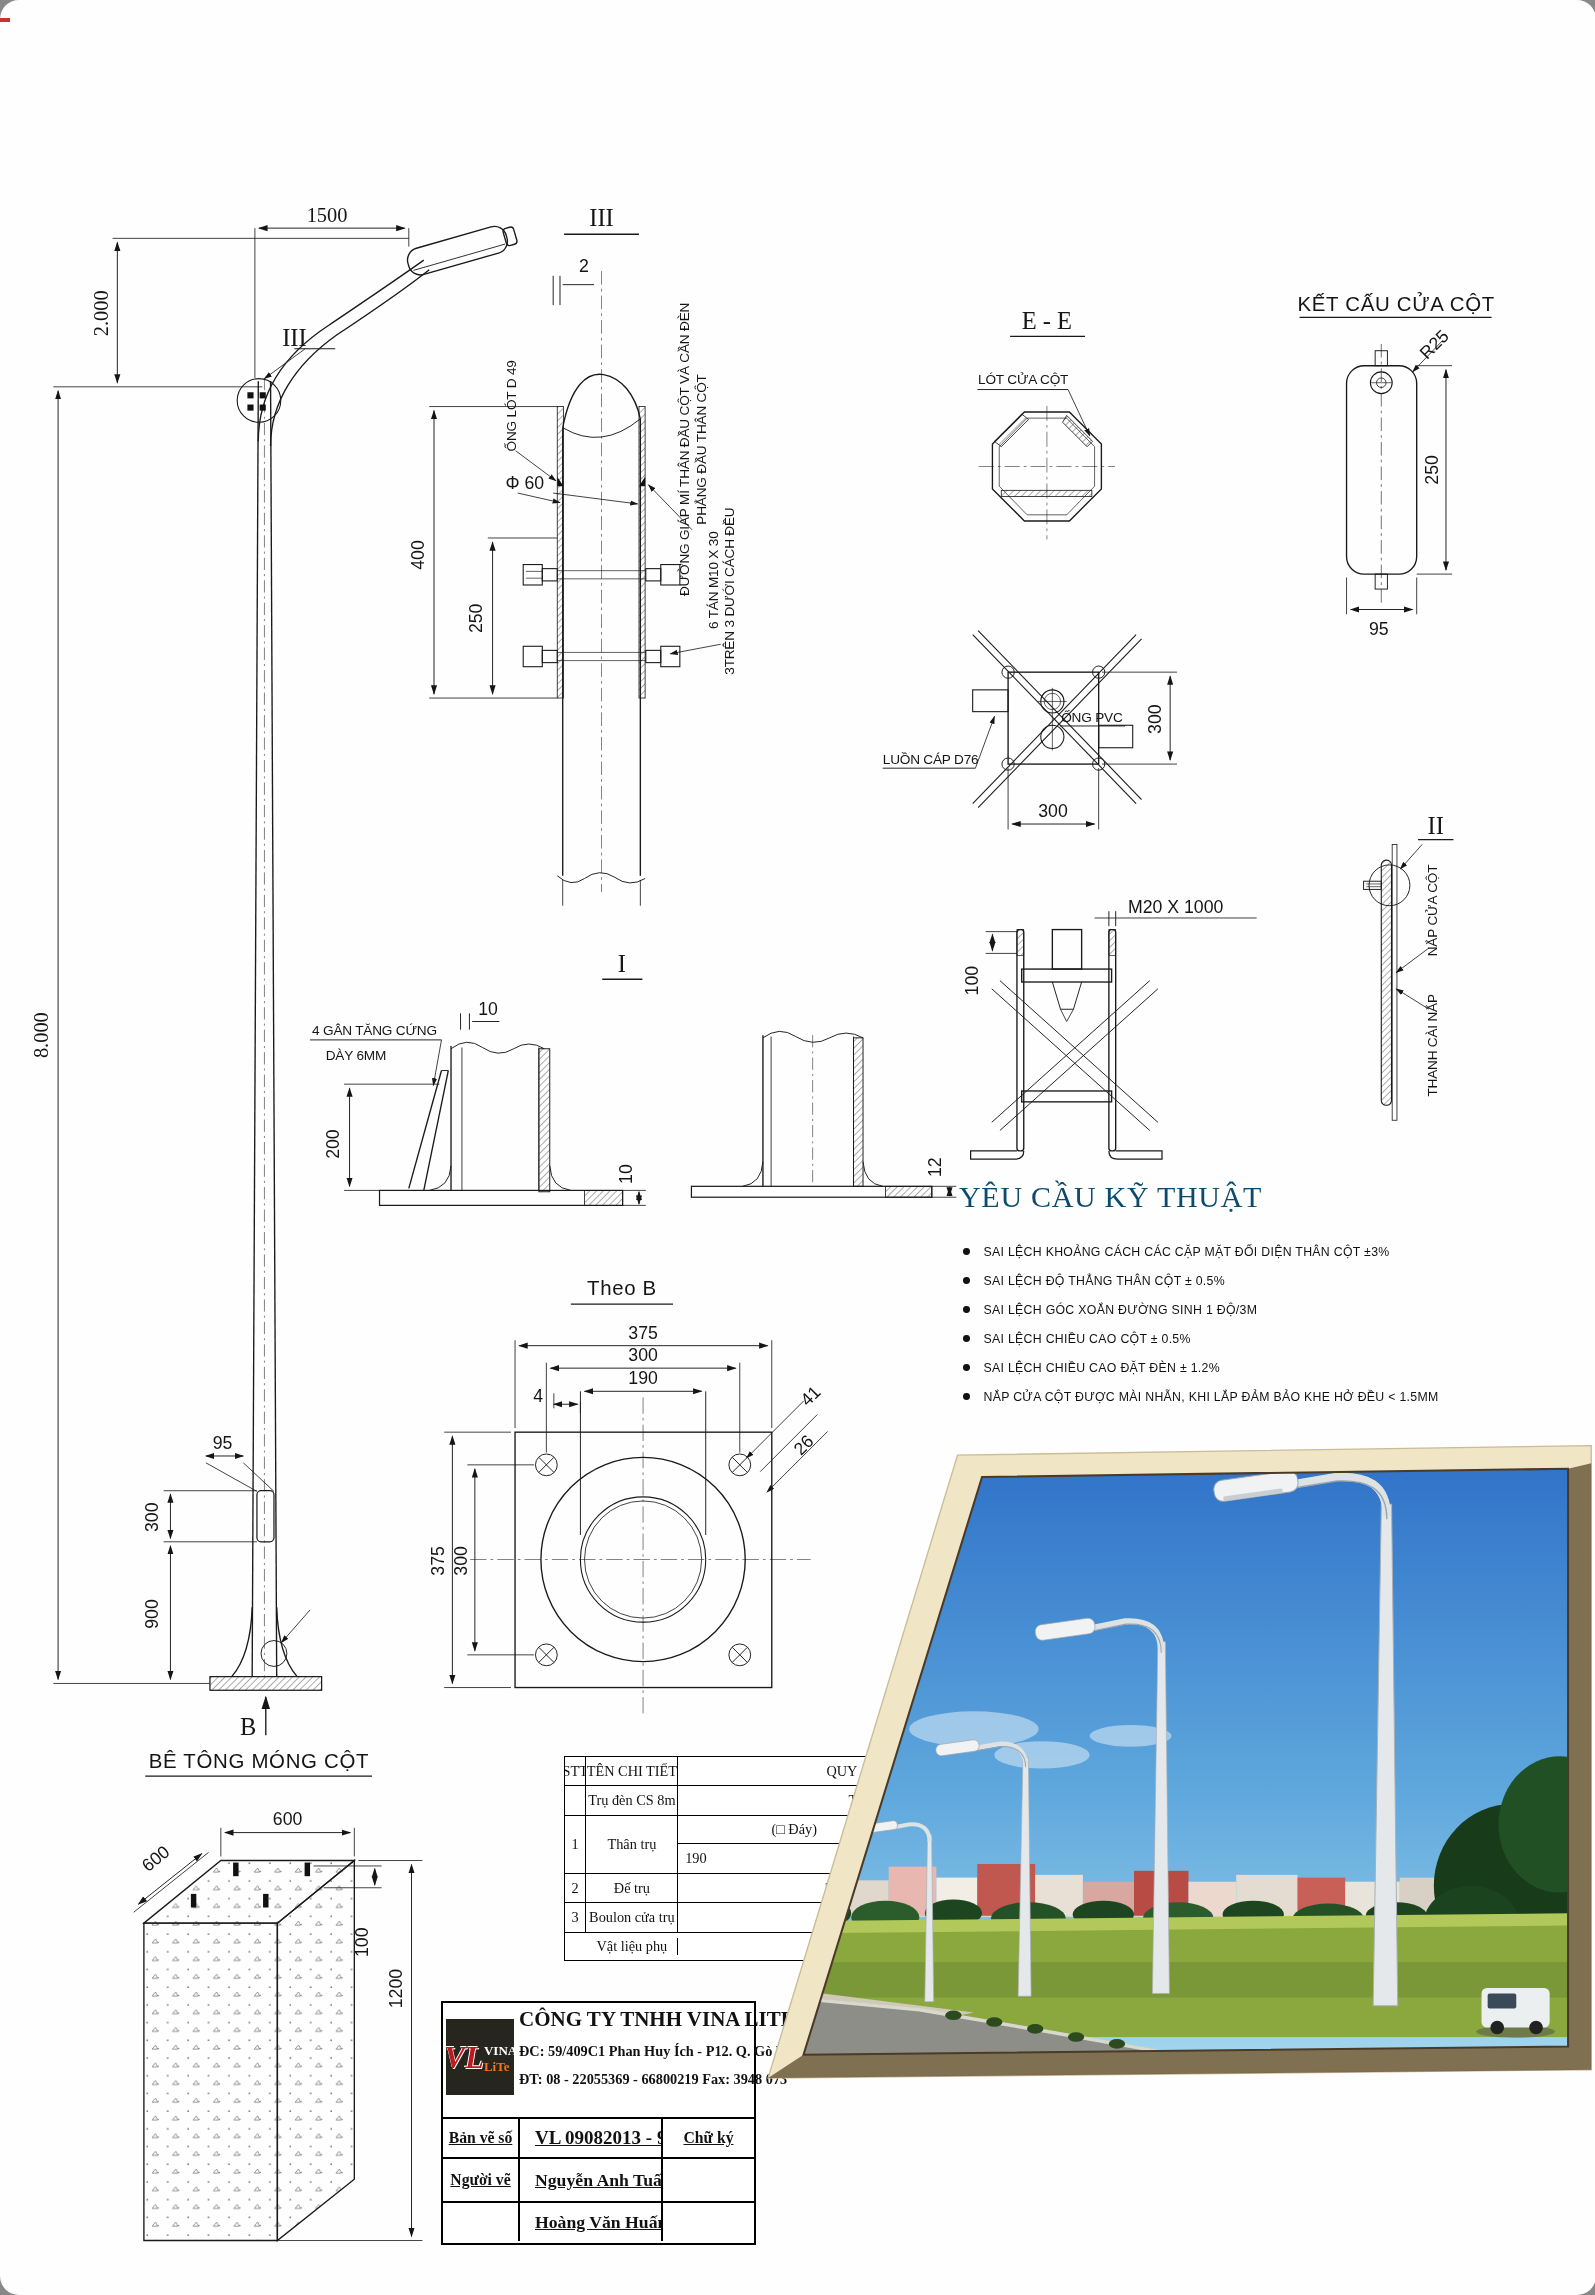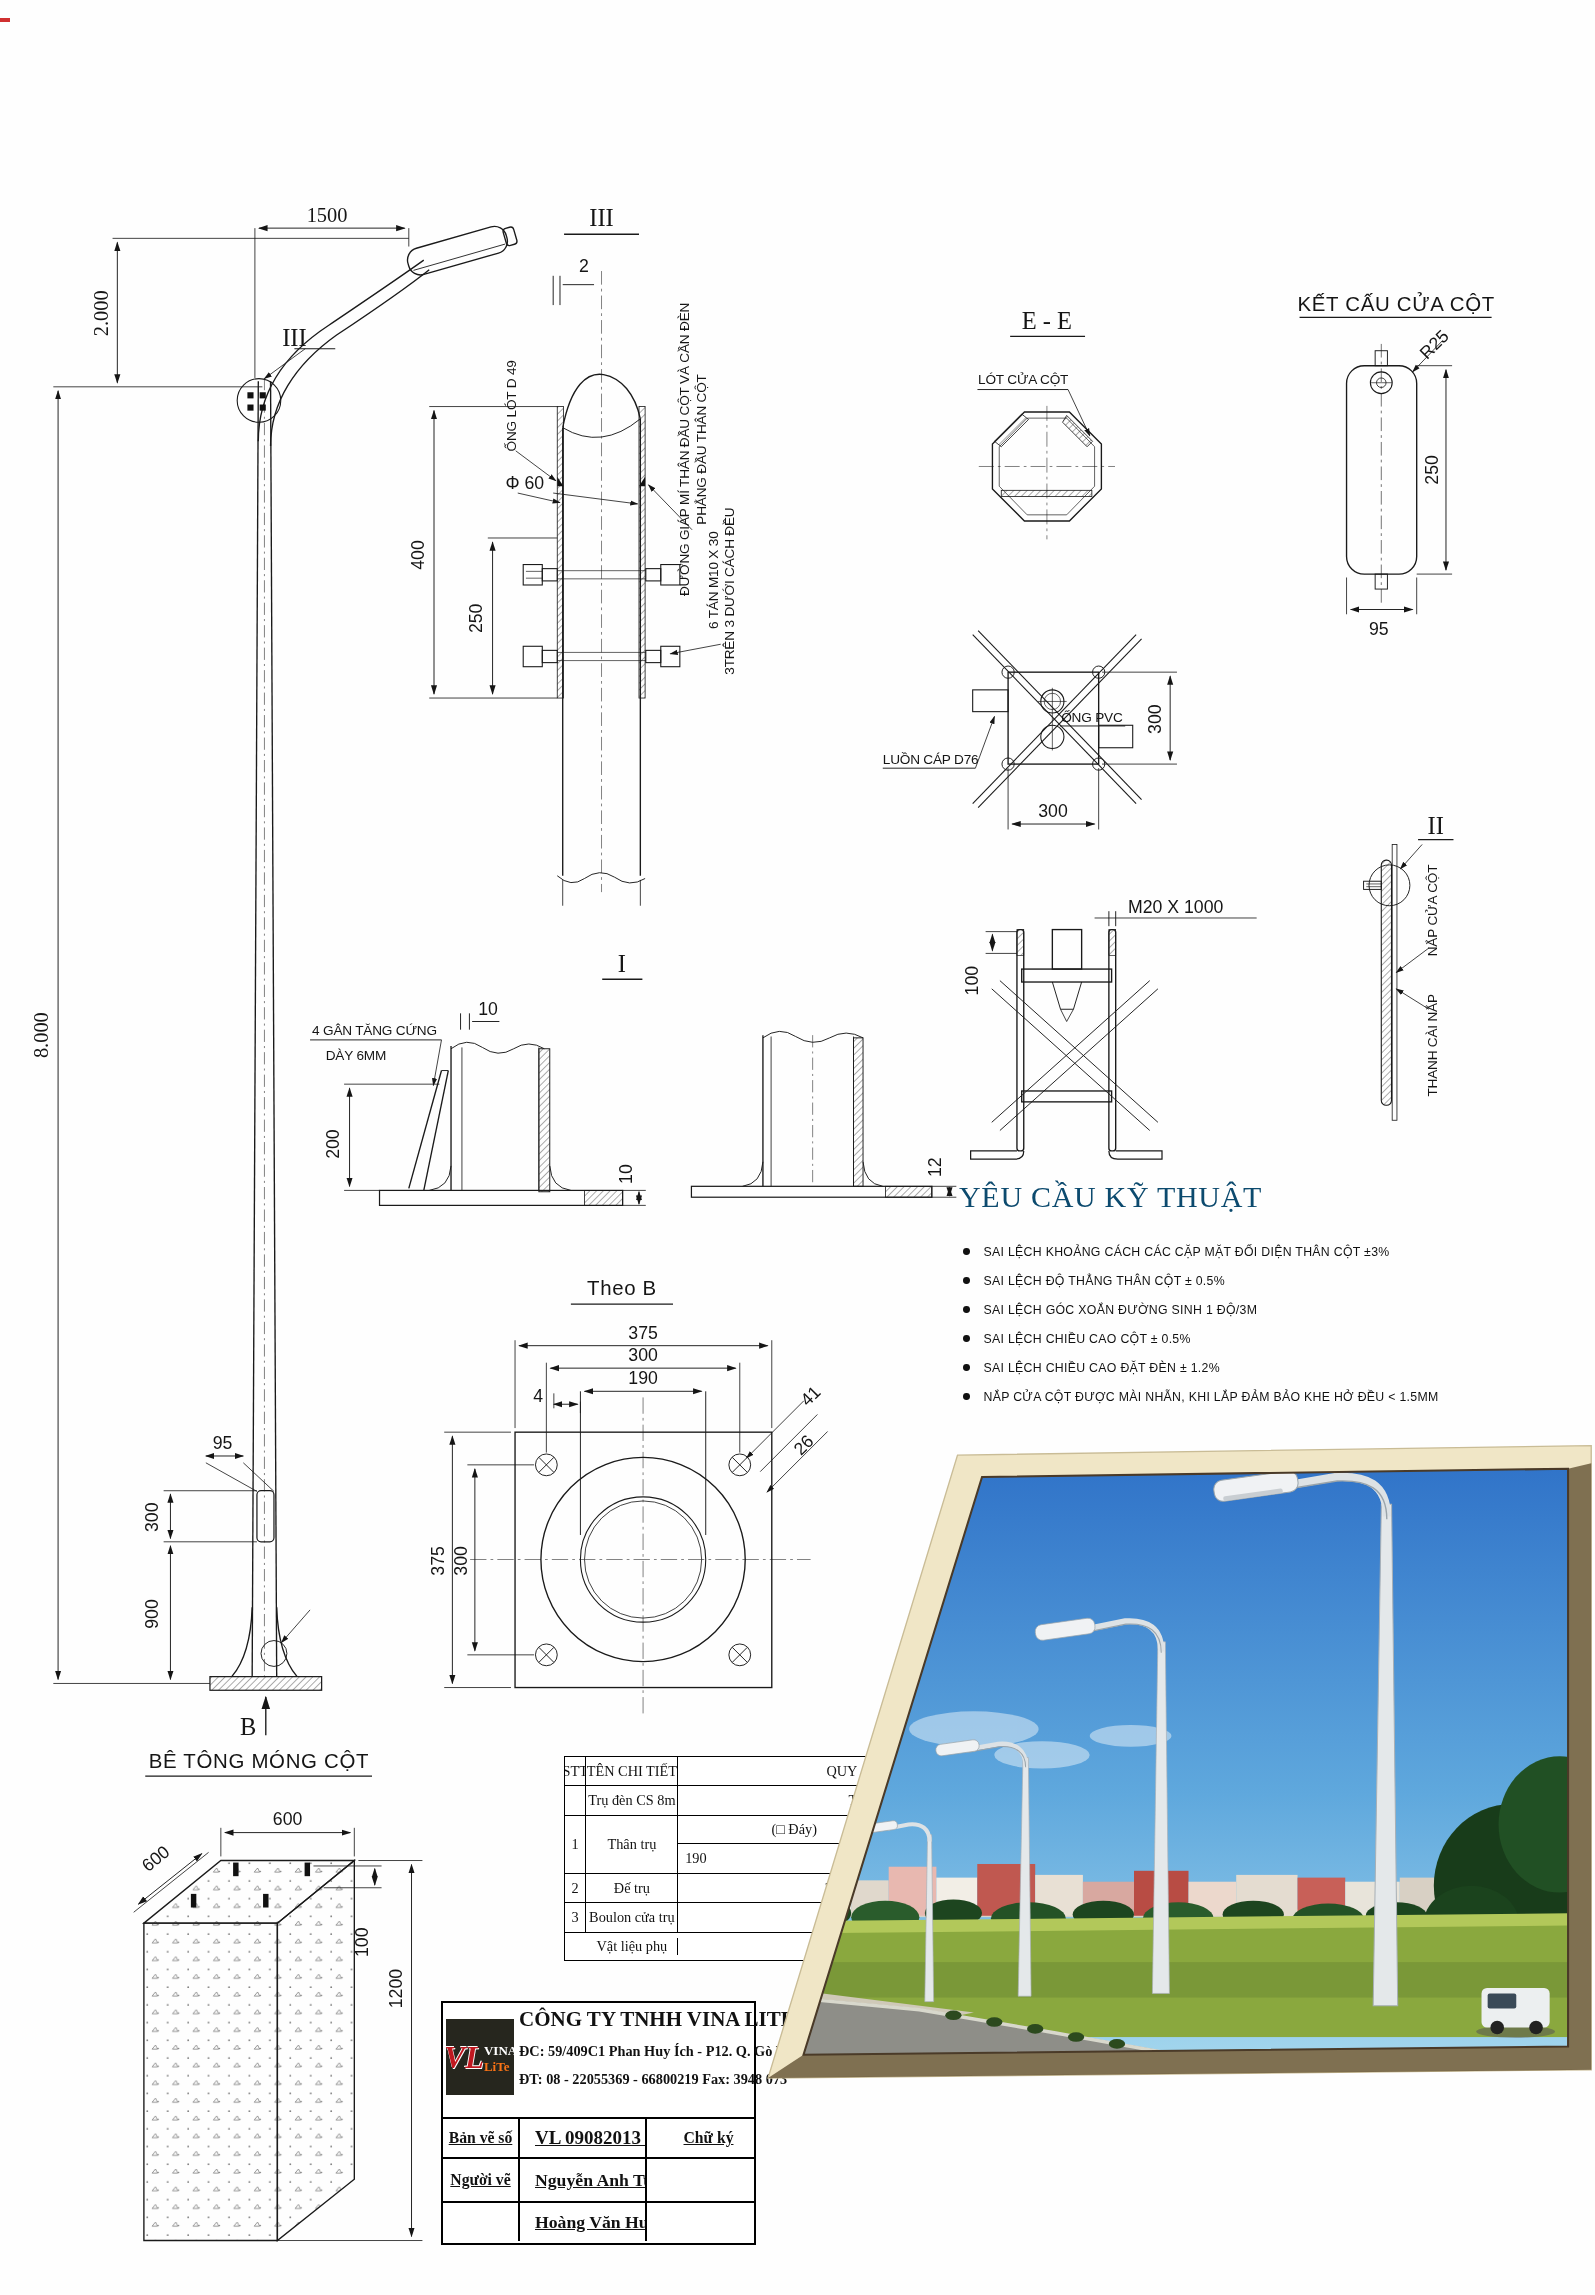--- a/index.html
+++ b/index.html
@@ -1,17 +1,17 @@
 <!DOCTYPE html>
 <html style="font-size:11px"><head>
 <meta charset="utf-8">
 <style>
   html,body{margin:0;padding:0;background:#888;}
   #page{position:relative;width:1596px;height:2295px;background:#fefefe;overflow:hidden;
-        font-family:"Liberation Sans",sans-serif;color:#111;}
+        font-family:"Liberation Sans",sans-serif;color:#111;border-radius:19px;}
   .abs{position:absolute;}
   svg text{fill:#151515;}
   .dim{font:26px "Liberation Sans",sans-serif;}
   .dimS{font:30px "Liberation Serif",serif;}
   .lblS{font:20px "Liberation Sans",sans-serif;letter-spacing:-0.3px;}
   .ttlSer{font:36px "Liberation Serif",serif;}
   .ttlSans{font:30px "Liberation Sans",sans-serif;letter-spacing:1px;}
 
   
   #reqs{left:959px;top:1180px;width:552px;}
@@ -40,21 +40,21 @@
   #tb-logo .vina .w{color:#fff;}
   #tb-logo .vina .r{color:#f97316;}
   .tb-company{position:absolute;left:76px;top:4.1px;font:700 21px "Liberation Serif",serif;white-space:nowrap;}
   .tb-addr{position:absolute;left:76px;top:40px;font:700 14.3px "Liberation Serif",serif;white-space:nowrap;}
   .tb-phone{position:absolute;left:76px;top:68px;font:700 14.3px "Liberation Serif",serif;white-space:nowrap;}
   .tb-row{display:flex;border-bottom:2px solid #000;}
   .tb-row:last-child{border-bottom:none;}
   .tbc{display:flex;align-items:center;white-space:nowrap;overflow:hidden;text-decoration:underline;}
   .tb-l{width:75px;border-right:2px solid #000;justify-content:center;font:700 15.7px "Liberation Serif",serif;flex:none;}
   .tb-v{flex:1;border-right:2px solid #000;padding-left:15px;font:700 17.7px "Liberation Serif",serif;}
-  .tb-s{width:91px;justify-content:center;font:700 15.7px "Liberation Serif",serif;flex:none;padding-left:16px;}
+  .tb-s{width:91px;justify-content:center;font:700 15.7px "Liberation Serif",serif;flex:none;}
 
   
   #photo-wrap{left:749px;top:1436px;width:847px;height:657px;}
   #scan-artifact{left:0;top:17.7px;width:9.5px;height:4.8px;background:#d03030;}
 </style>
 </head>
 <body>
 
 <div id="page">
 

